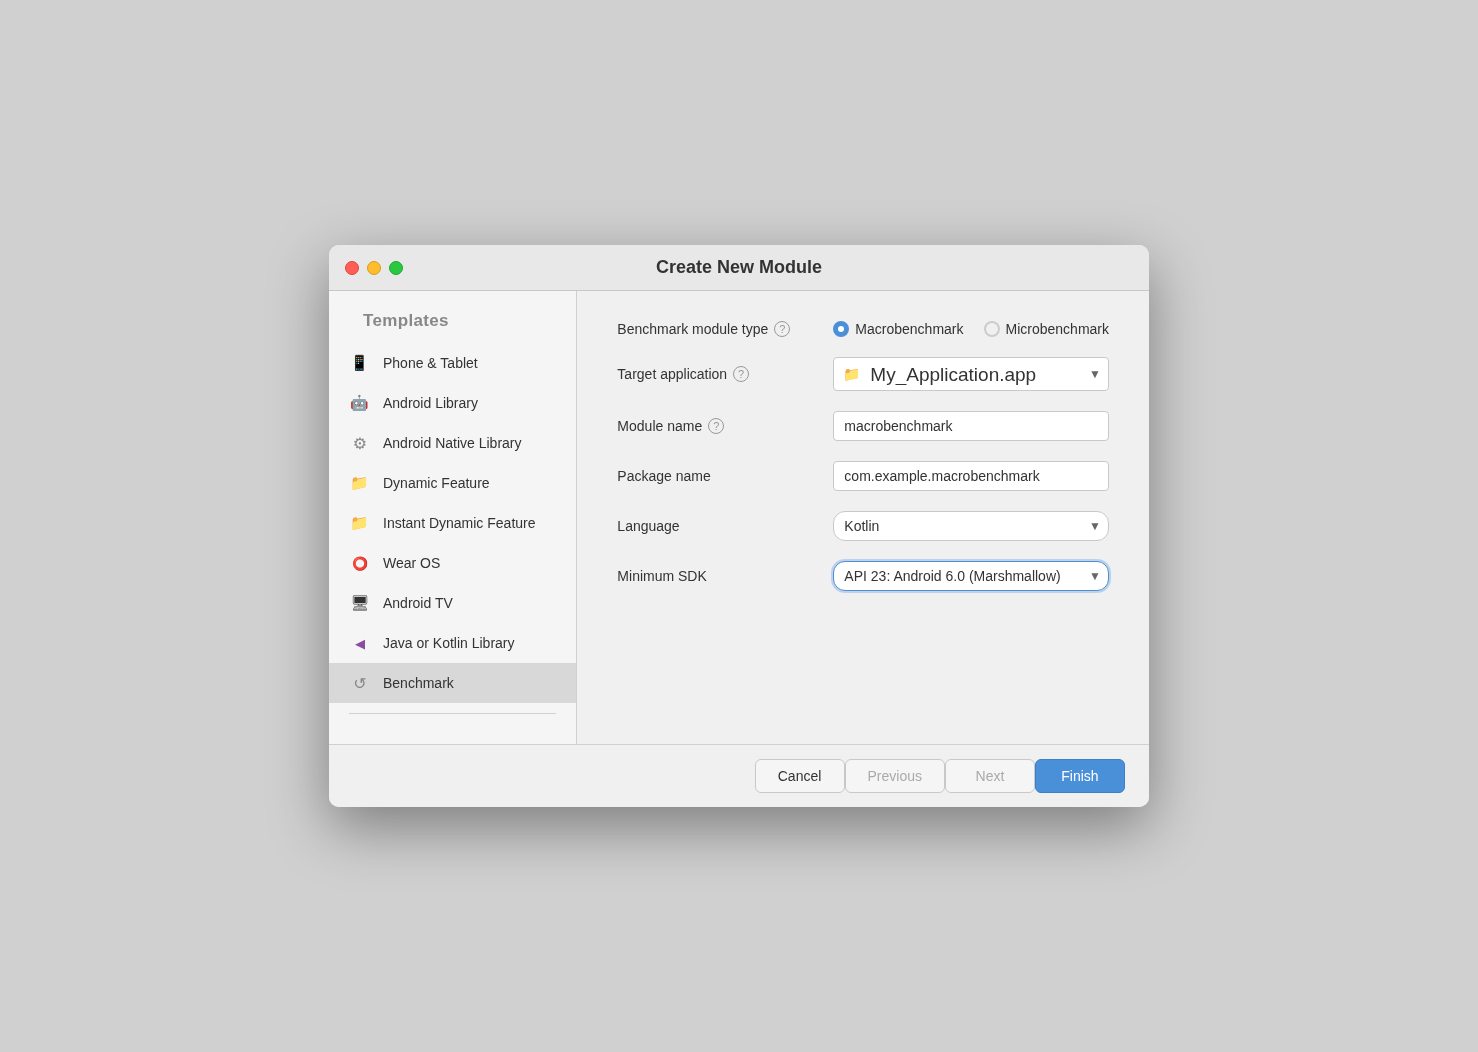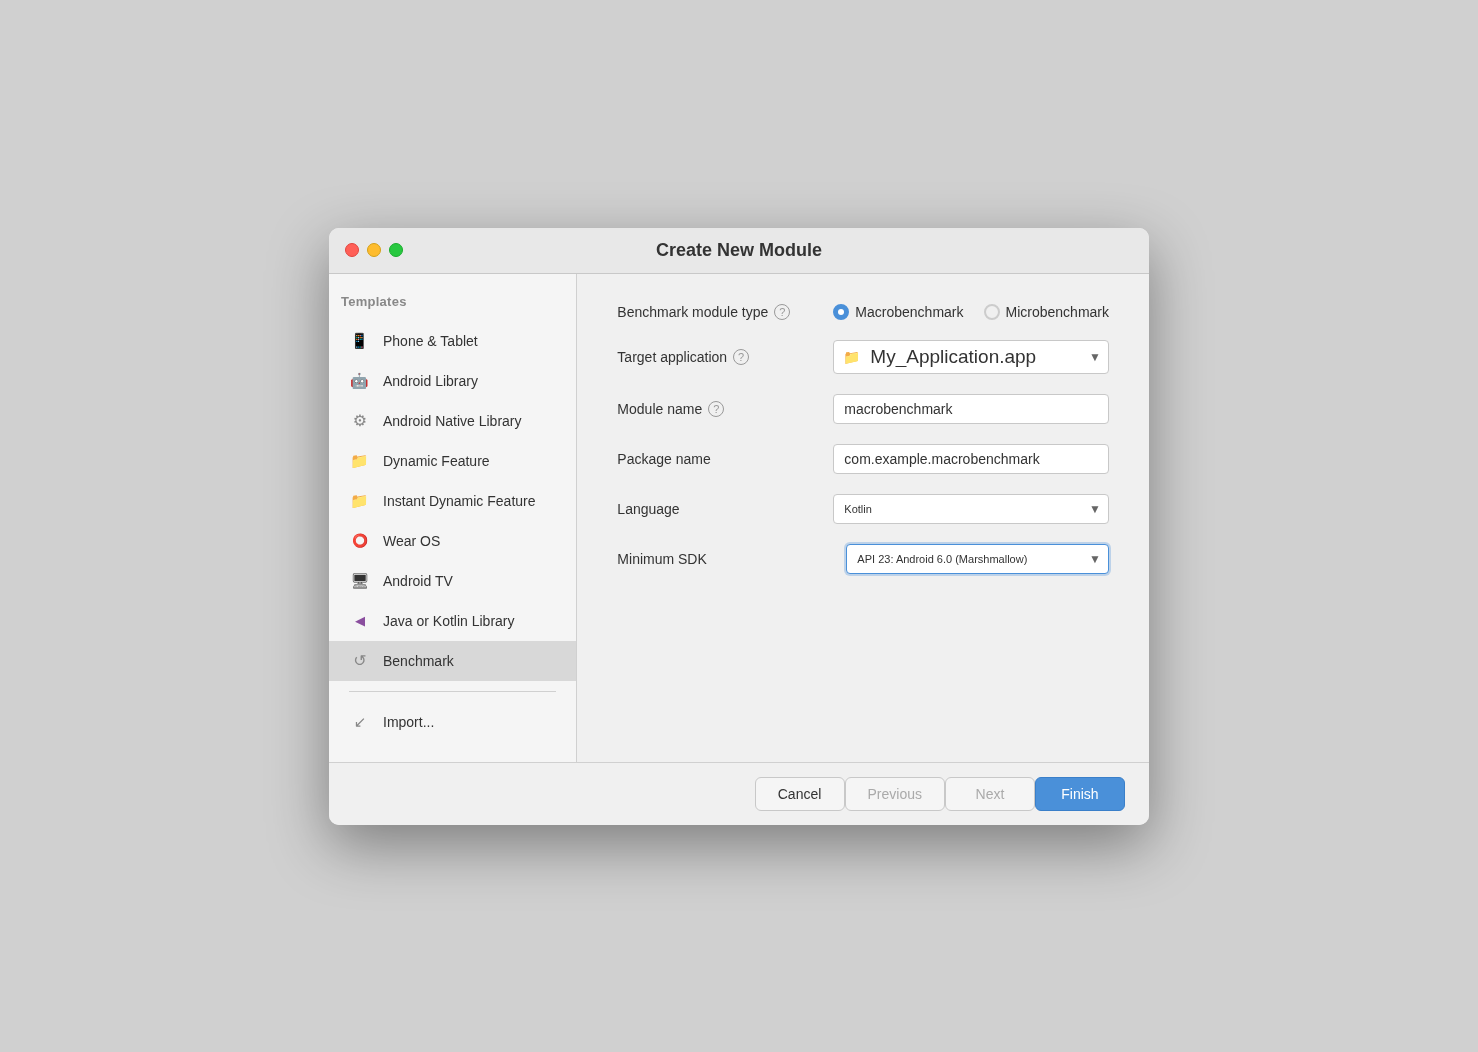--- a/index.html
+++ b/index.html
@@ -57,22 +57,22 @@
     }
     .sidebar {
       width: 280px;
       background: #f5f5f5;
       border-right: 1px solid #d0d0d0;
       padding: 20px 0;
       display: flex;
       flex-direction: column;
     }
     .sidebar-header {
-      padding: 0 20px 12px 12px;
-      font-size: 13px;
+      padding: 0 20px 12px 34px;
+      font-size: 17px;
       font-weight: 600;
       color: #888;
       letter-spacing: 0.02em;
     }
     .sidebar-item {
       display: flex;
       align-items: center;
       padding: 9px 20px;
       cursor: pointer;
       gap: 12px;
@@ -177,33 +177,32 @@
     .select-wrapper {
       flex: 1;
       position: relative;
       display: flex;
       align-items: center;
     }
     .select-wrapper select {
       width: 100%;
       height: 30px;
       border: 1px solid #c8c8c8;
-      border-radius: 4px;
+      border-radius: 12px;
       padding: 0 30px 0 10px;
-      font-size: 11px;
+      font-size: 14px;
       background: white;
       color: #333;
       outline: none;
       appearance: none;
       cursor: pointer;
     }
     .select-wrapper.highlight select {
       border-color: #4A90D9;
       box-shadow: 0 0 0 2px rgba(74,144,217,0.3);
-      margin-left: 13px;
     }
     .select-arrow {
       position: absolute;
       right: 8px;
       pointer-events: none;
       color: #666;
       font-size: 12px;
     }
     .target-select-wrapper {
       flex: 1;
@@ -334,24 +333,20 @@
         <span class="sidebar-icon icon-kotlin"></span>
         <span>Java or Kotlin Library</span>
       </div>
       <div class="sidebar-item selected">
         <span class="sidebar-icon icon-benchmark"></span>
         <span>Benchmark</span>
       </div>
 
       <hr class="sidebar-divider">
 
-      <div class="sidebar-item">
-        <span class="sidebar-icon icon-import"></span>
-        <span>Import...</span>
-      </div>
     </div>
 
     <div class="main-content">
 
       <div class="form-row">
         <div class="form-label">
           <span>Benchmark module type</span>
           <span class="help-icon">?</span>
         </div>
         <div class="radio-group">

